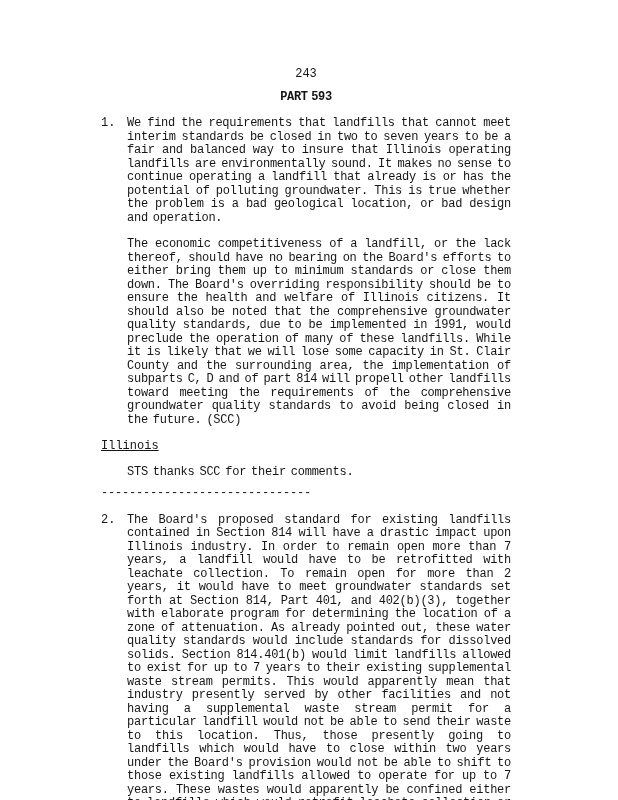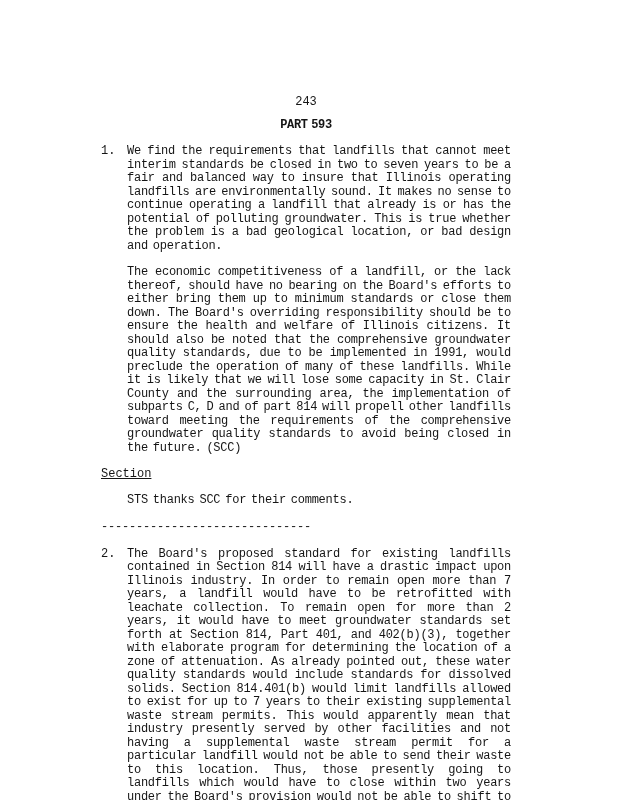--- a/index.html
+++ b/index.html
@@ -11,21 +11,21 @@
     position: relative;
     width: 560px;
     height: 800px;
     margin: 0 auto;
     background: #ffffff;
     color: #151515;
     font-family: "Liberation Mono", "DejaVu Sans Mono", monospace;
     font-size: 12px;
     line-height: 13.5px;
     box-sizing: border-box;
-    padding: 96px 78px 0 72px;
+    padding: 68px 78px 0 72px;
     overflow: hidden;
     border-radius: 16px;
   }
   .center { text-align: center; }
   .page-number {
     margin-bottom: 9px;
   }
   .heading {
     font-weight: bold;
     word-spacing: -3px;
@@ -49,21 +49,21 @@
     left: 0;
     top: 0;
   }
   .response-label {
     text-decoration: underline;
     margin: 0 0 12px 0;
     word-spacing: -1px;
   }
   .response-text {
     padding-left: 26px;
-    margin: 0 0 14px 0;
+    margin: 0 0 8px 0;
     word-spacing: -2px;
     letter-spacing: -0.25px;
   }
   .separator {
     margin: 0 0 7px 0;
     letter-spacing: -0.2px;
     white-space: nowrap;
   }
 </style>
 </head>
@@ -75,21 +75,21 @@
 
   <div class="heading center">PART 593</div>
 
 
   <div class="item">
     <span class="marker">1.</span>
     <p class="body-text">We find the requirements that landfills that cannot meet interim standards be closed in two to seven years to be a fair and balanced way to insure that Illinois operating landfills are environmentally sound. It makes no sense to continue operating a landfill that already is or has the potential of polluting groundwater. This is true whether the problem is a bad geological location, or bad design and operation.</p>
     <p class="body-text">The economic competitiveness of a landfill, or the lack thereof, should have no bearing on the Board's efforts to either bring them up to minimum standards or close them down. The Board's overriding responsibility should be to ensure the health and welfare of Illinois citizens. It should also be noted that the comprehensive groundwater quality standards, due to be implemented in 1991, would preclude the operation of many of these landfills. While it is likely that we will lose some capacity in St. Clair County and the surrounding area, the implementation of subparts C, D and of part 814 will propell other landfills toward meeting the requirements of the comprehensive groundwater quality standards to avoid being closed in the future. (SCC)</p>
   </div>
 
-  <div class="response-label">Section</div>
+  <div class="response-label">Illinois</div>
 
   <p class="response-text">STS thanks SCC for their comments.</p>
 
   <div class="separator">------------------------------</div>
 
   <div class="item">
     <span class="marker">2.</span>
     <p class="body-text">The Board's proposed standard for existing landfills contained in Section 814 will have a drastic impact upon Illinois industry. In order to remain open more than 7 years, a landfill would have to be retrofitted with leachate collection. To remain open for more than 2 years, it would have to meet groundwater standards set forth at Section 814, Part 401, and 402(b)(3), together with elaborate program for determining the location of a zone of attenuation. As already pointed out, these water quality standards would include standards for dissolved solids. Section 814.401(b) would limit landfills allowed to exist for up to 7 years to their existing supplemental waste stream permits. This would apparently mean that industry presently served by other facilities and not having a supplemental waste stream permit for a particular landfill would not be able to send their waste to this location. Thus, those presently going to landfills which would have to close within two years under the Board's provision would not be able to shift to those existing landfills allowed to operate for up to 7 years. These wastes would apparently be confined either to landfills which would retrofit leachate collection or which are designed, built, and sited under the</p>
   </div>
 

